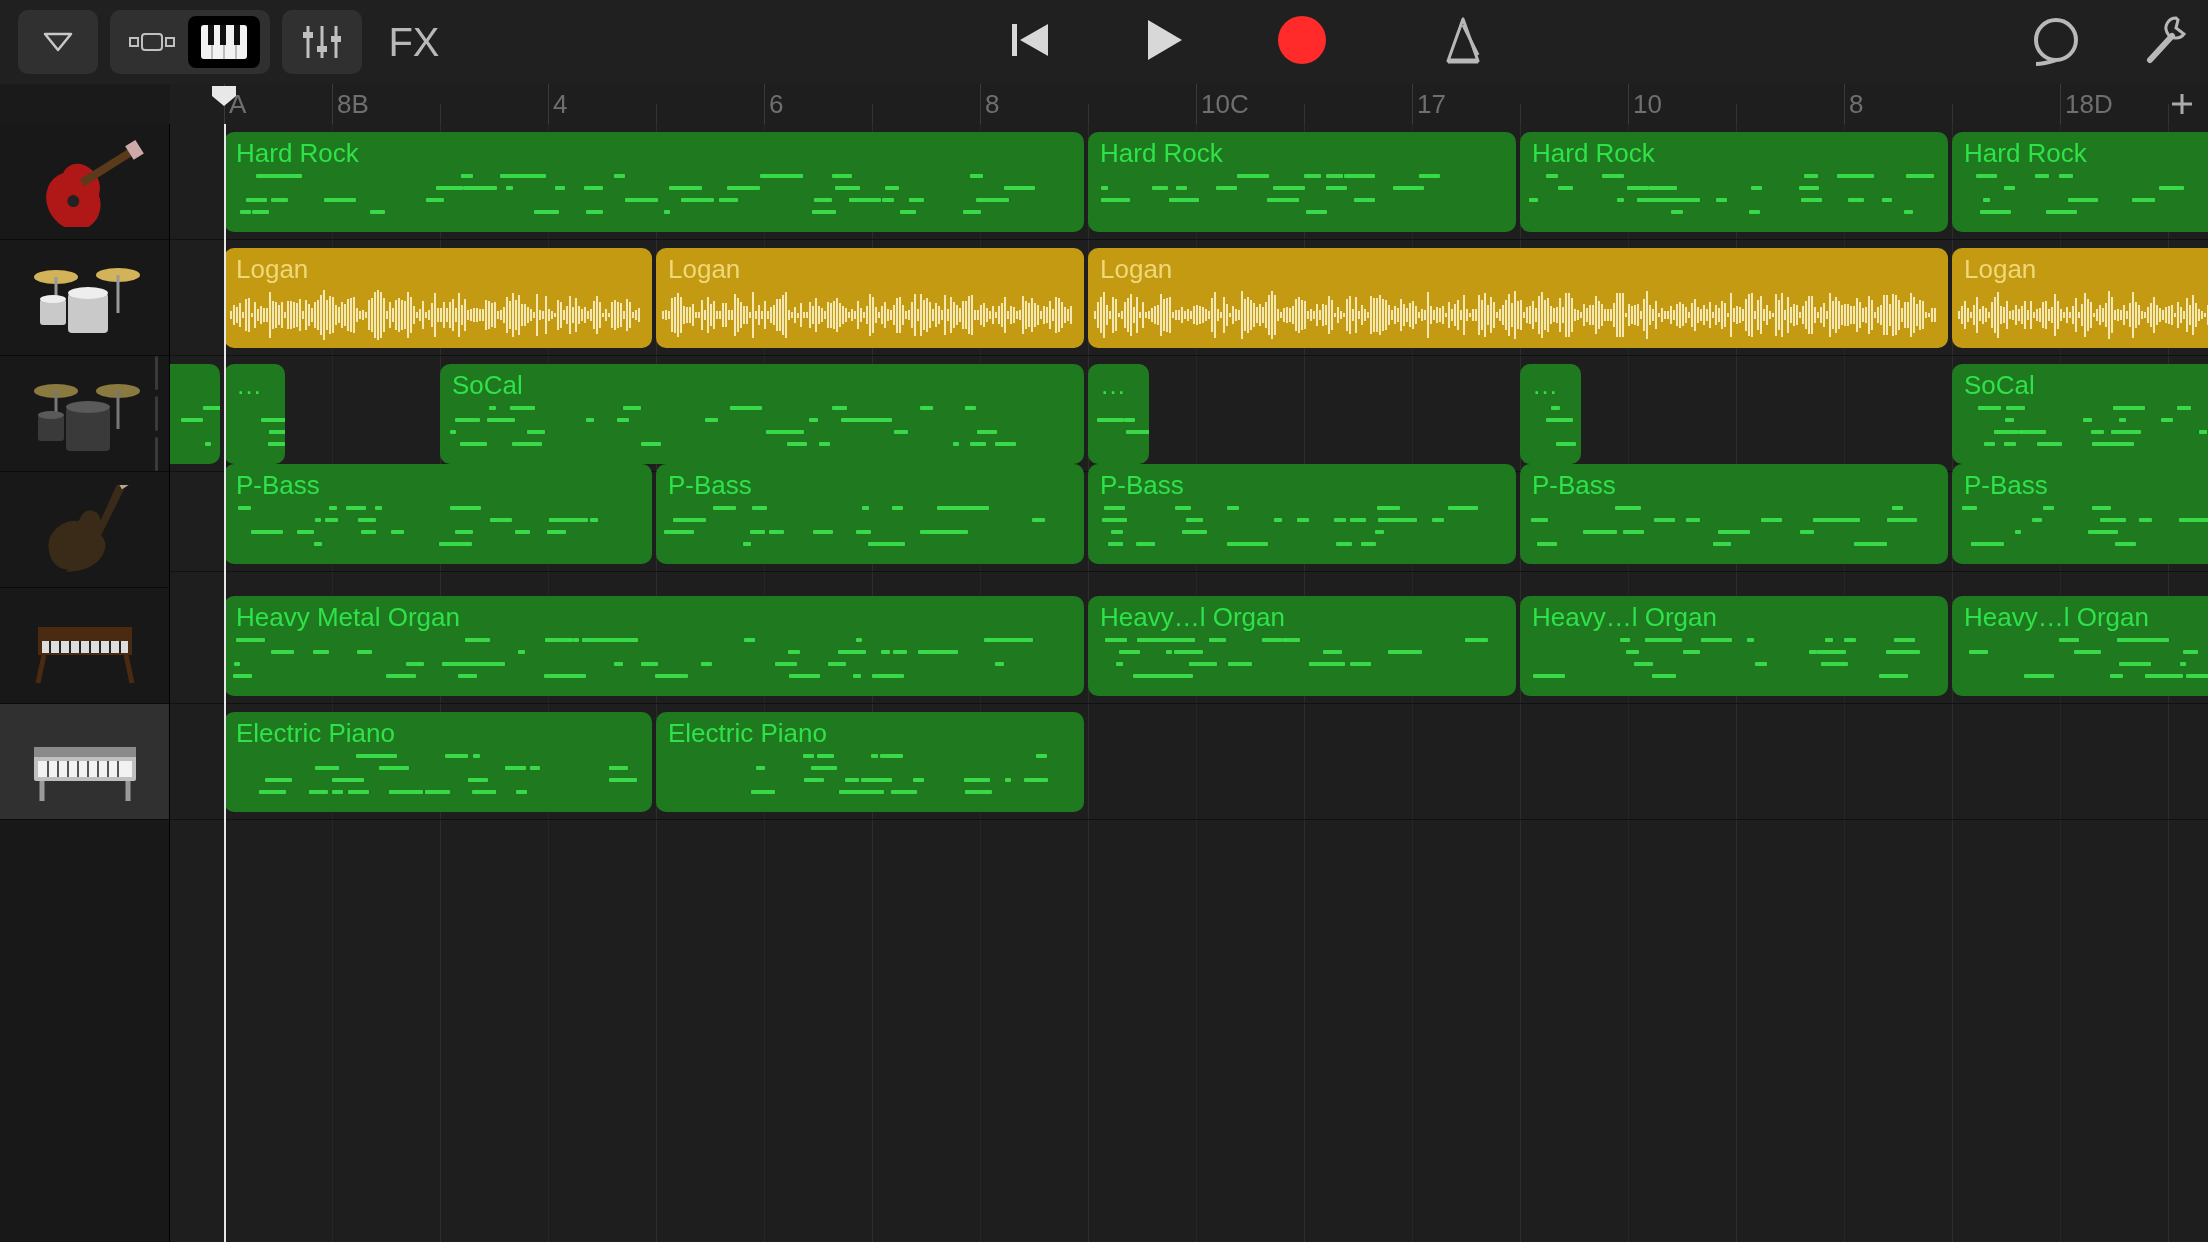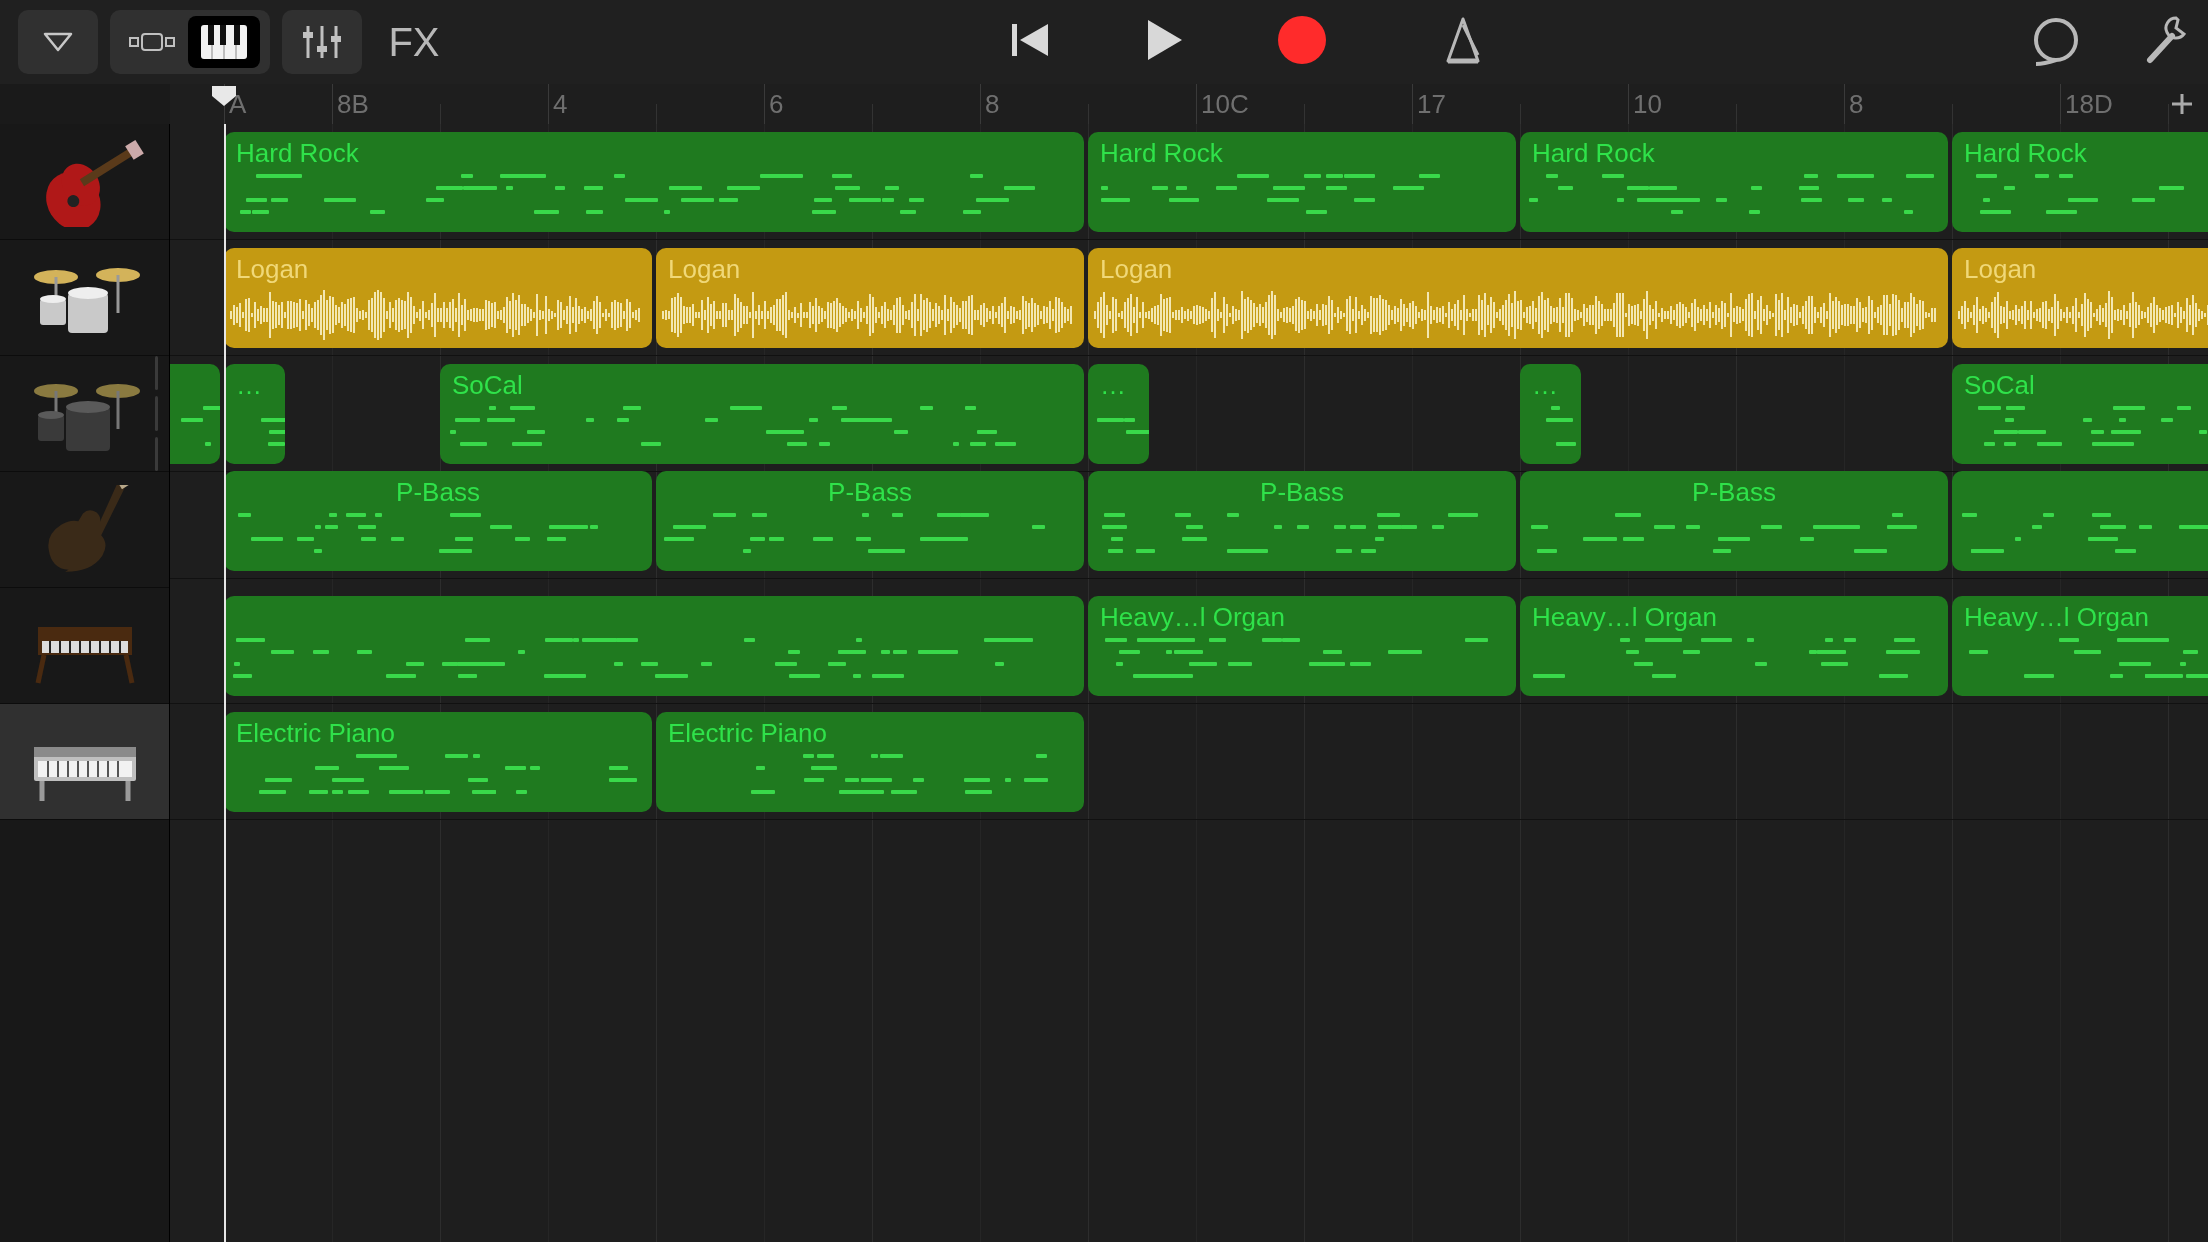--- a/index.html
+++ b/index.html
@@ -1311,21 +1311,21 @@
             <div class="n" style="left: 33.6418px; top: 24px; width: 11.3887px;"></div>
             <div class="n" style="left: 33.9981px; top: 24px; width: 23.7946px;"></div>
             <div class="n" style="left: 23.5817px; top: 0px; width: 8.05351px;"></div>
             <div class="n" style="left: 217.029px; top: 0px; width: 13.497px;"></div>
             <div class="n" style="left: 150.538px; top: 24px; width: 30.3914px;"></div>
             <div class="n" style="left: 57.8128px; top: 24px; width: 28.6393px;"></div>
             <div class="n" style="left: 45.1461px; top: 12px; width: 8.46373px;"></div>
           </div>
         </div>
       </div>
-      <div class="lane" style="top: 339px; text-align: center;">
+      <div class="lane" style="top: 332px;">
         <div class="lane-bg"></div>
         <div class="region green" style="left: 54px; width: 428px;">
           <span class="region-label">P-Bass</span>
           <div class="midi">
             <div class="n" style="left: 333.409px; top: 12px; width: 22.502px;"></div>
             <div class="n" style="left: 6.16839px; top: 0px; width: 12.3861px;"></div>
             <div class="n" style="left: 82.7615px; top: 12px; width: 6.18987px;"></div>
             <div class="n" style="left: 317.46px; top: 12px; width: 20.7072px;"></div>
             <div class="n" style="left: 226.57px; top: 24px; width: 13.8103px;"></div>
             <div class="n" style="left: 19.0496px; top: 24px; width: 31.9316px;"></div>
@@ -1454,20 +1454,21 @@
             <div class="n" style="left: 54.5374px; top: 24px; width: 6.25701px;"></div>
             <div class="n" style="left: 218.877px; top: 12px; width: 30.4278px;"></div>
             <div class="n" style="left: 11.4269px; top: 36px; width: 32.5664px;"></div>
             <div class="n" style="left: 82.9428px; top: 0px; width: 10.6674px;"></div>
           </div>
         </div>
       </div>
       <div class="lane" style="top: 464px;">
         <div class="lane-bg"></div>
         <div class="region green" style="left: 54px; width: 860px;">
+          <span class="region-label">Heavy Metal Organ</span>
           <div class="midi">
             <div class="n" style="left: 38.6137px; top: 12px; width: 23.2964px;"></div>
             <div class="n" style="left: 3.76624px; top: 0px; width: 29.7327px;"></div>
             <div class="n" style="left: 340.924px; top: 0px; width: 6.09922px;"></div>
             <div class="n" style="left: 543.458px; top: 24px; width: 21.6675px;"></div>
             <div class="n" style="left: 661.058px; top: 12px; width: 14.2196px;"></div>
             <div class="n" style="left: 605.691px; top: 12px; width: 28.1913px;"></div>
             <div class="n" style="left: 557.097px; top: 36px; width: 27.9457px;"></div>
             <div class="n" style="left: 686.097px; top: 12px; width: 24.7216px;"></div>
             <div class="n" style="left: 341.786px; top: 36px; width: 12.4244px;"></div>

